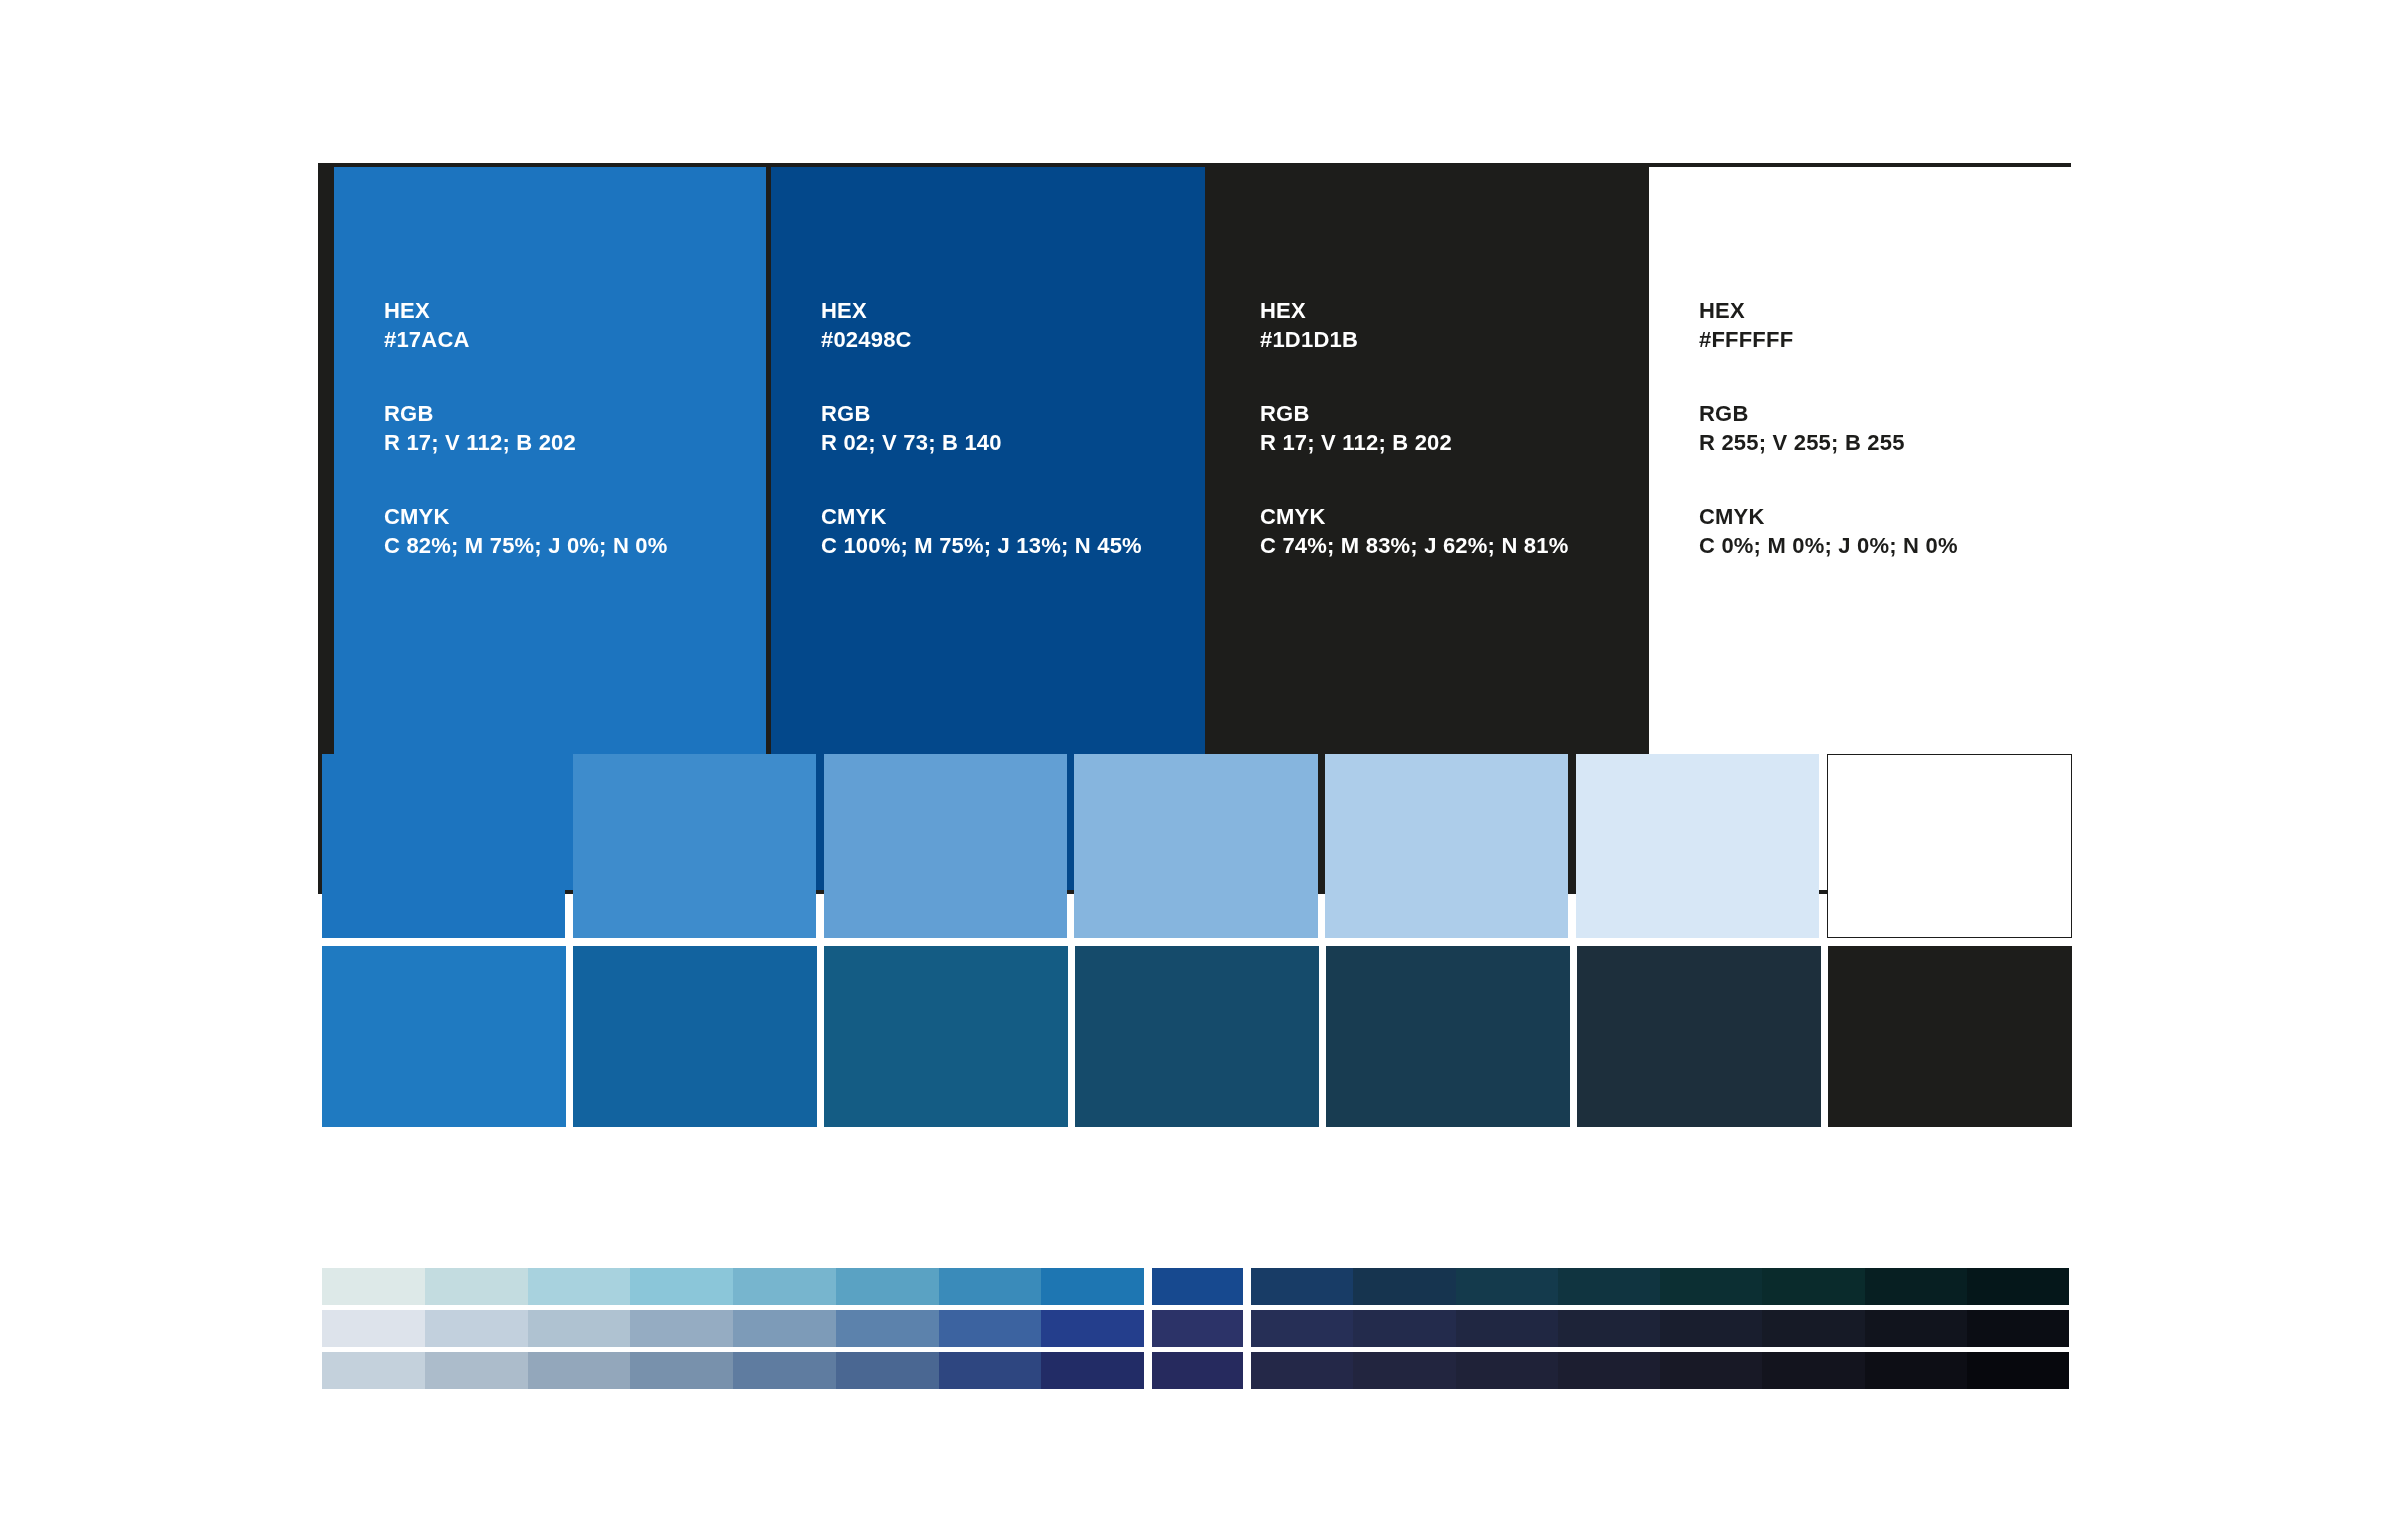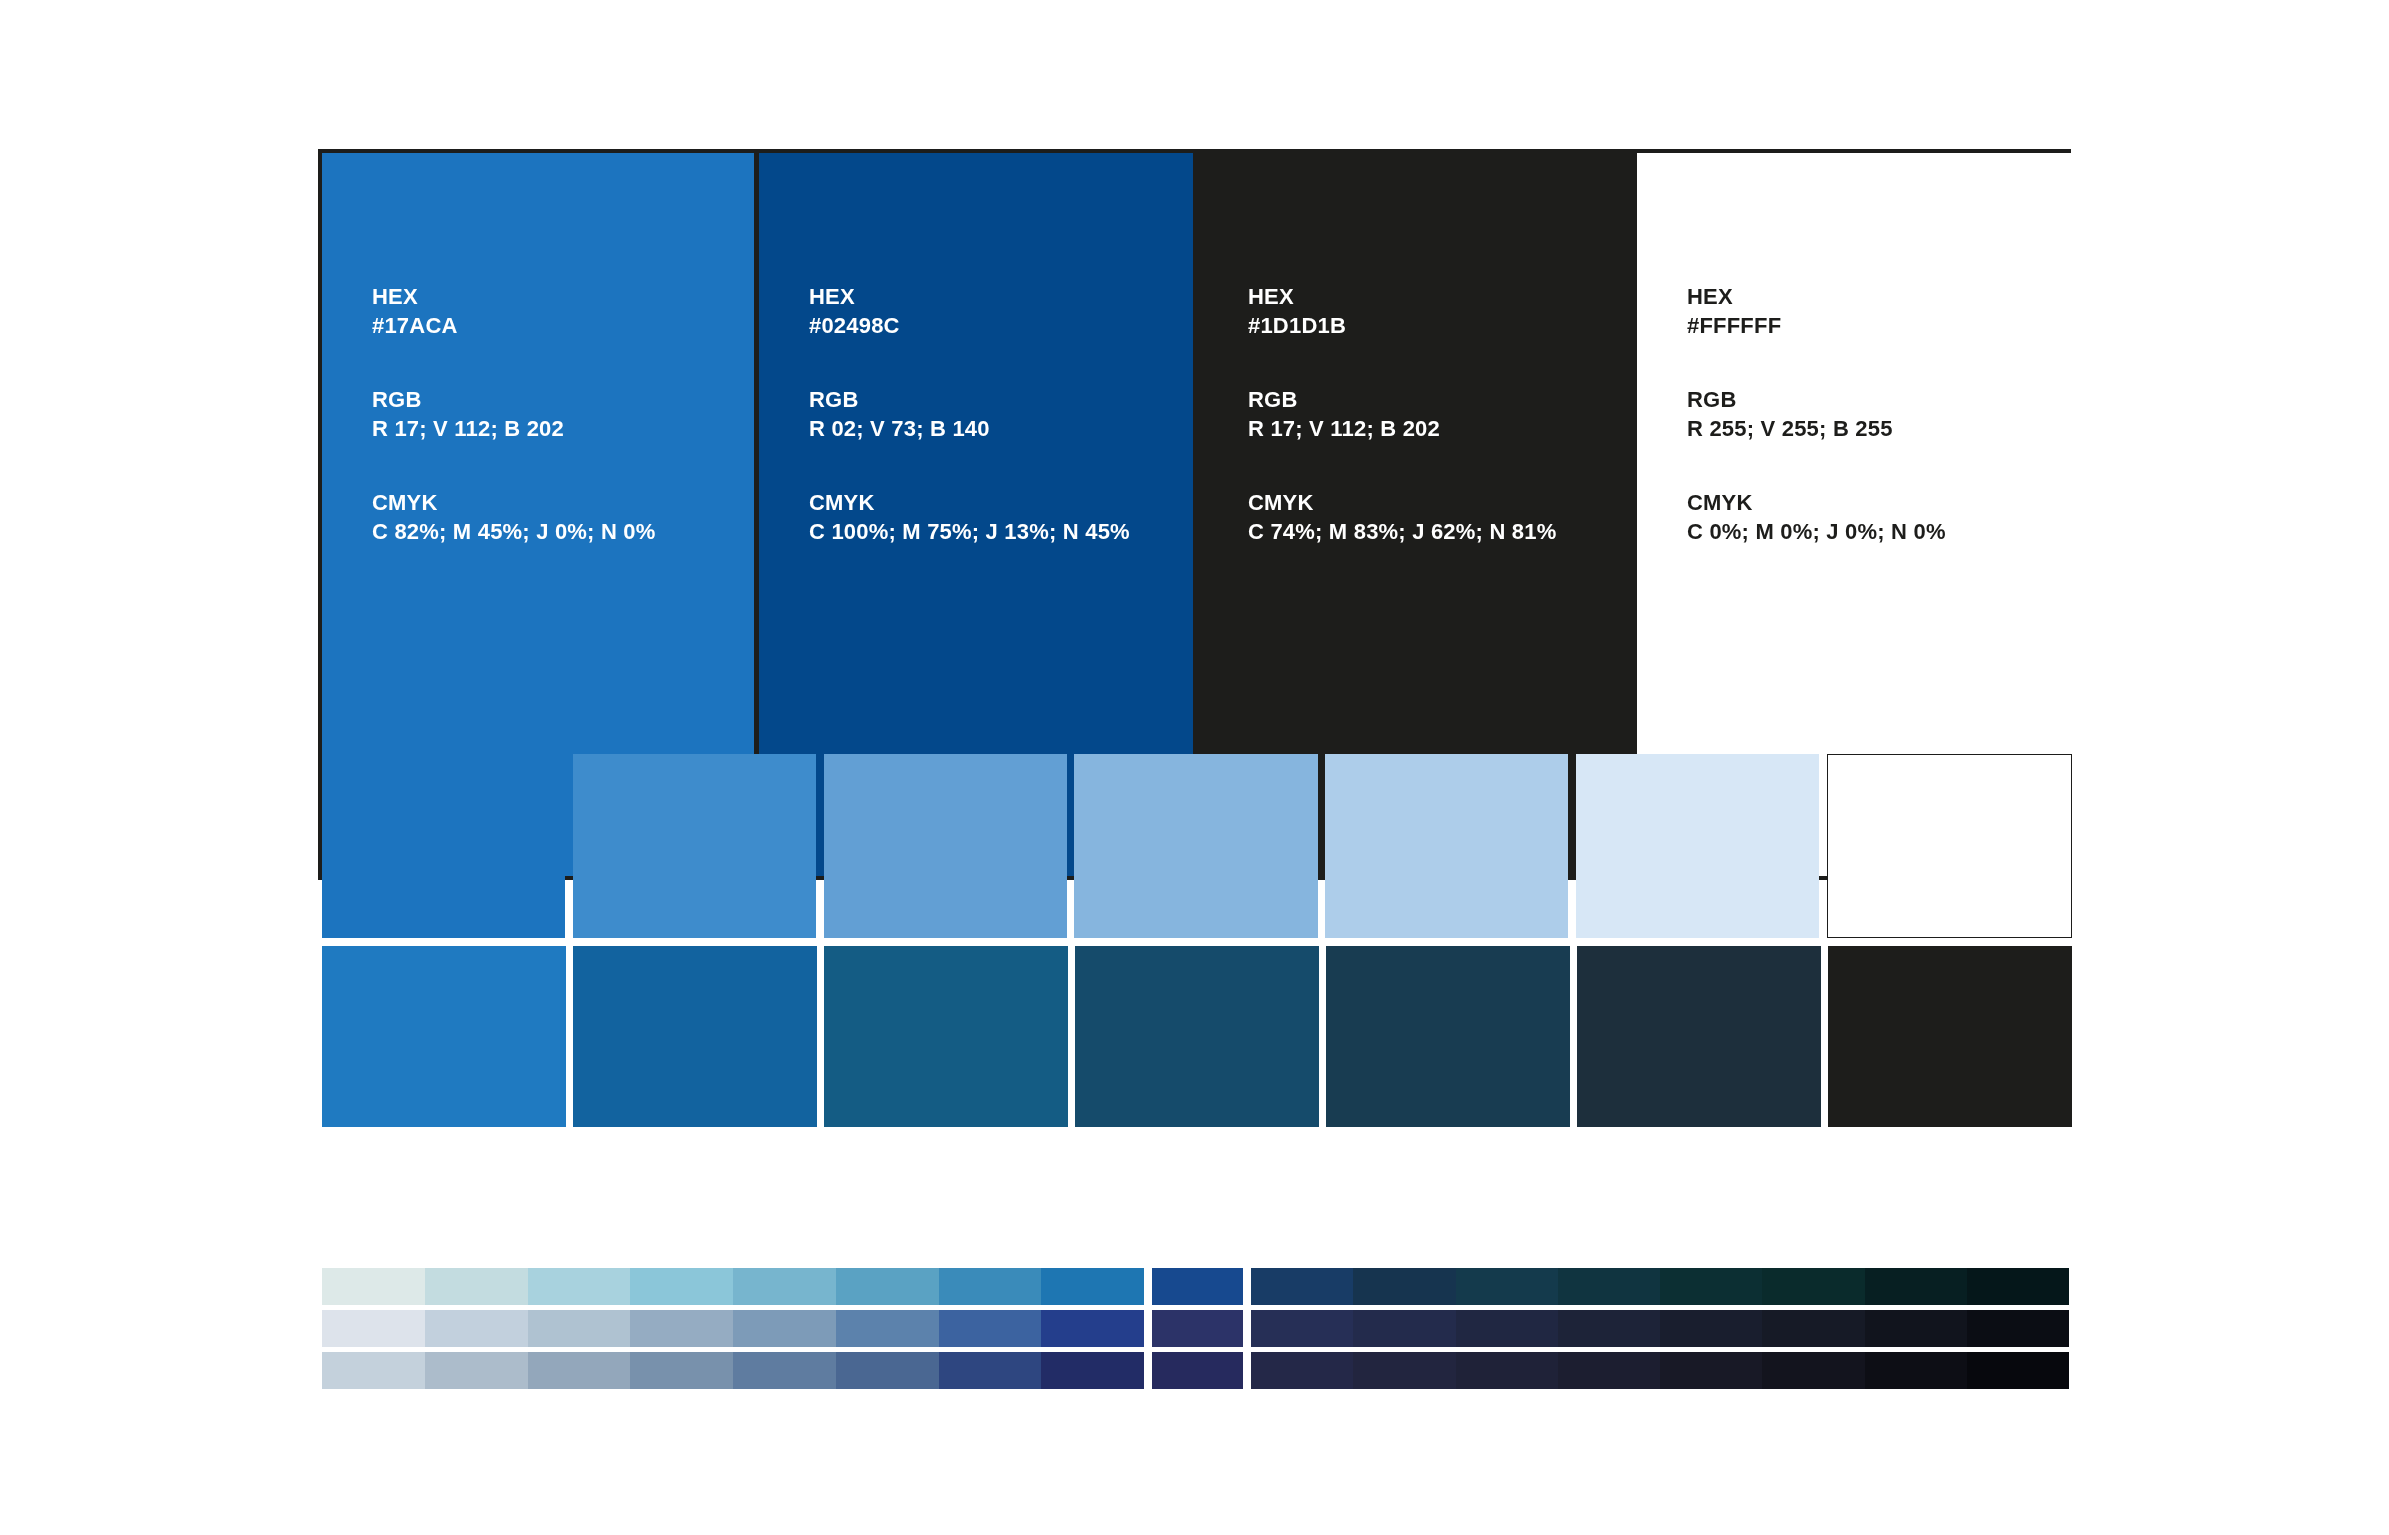--- a/index.html
+++ b/index.html
@@ -12,27 +12,28 @@
     height: 1536px;
     font-family: "Liberation Sans", sans-serif;
     overflow: hidden;
     position: relative;
   }
 
   
   #panel-block {
     position: absolute;
     left: 318px;
-    top: 149px;
+    top: 163px;
     width: 1753px;
     height: 731px;
     box-sizing: border-box;
     border: 4.4px solid #1d1d1b;
     display: flex;
     background: #1d1d1b;
+    padding-left: 12px;
   }
   .panel {
     position: relative;
     height: 100%;
     box-sizing: border-box;
     flex: 0 0 auto;
   }
   .panel-inner {
     position: absolute;
     left: 50px;
@@ -120,21 +121,21 @@
         <div class="spec-group">
           <div class="spec-label">HEX</div>
           <div class="spec-value">#17ACA</div>
         </div>
         <div class="spec-group">
           <div class="spec-label">RGB</div>
           <div class="spec-value">R 17; V 112; B 202</div>
         </div>
         <div class="spec-group">
           <div class="spec-label">CMYK</div>
-          <div class="spec-value">C 82%; M 45%;  J 0%; N 0%</div>
+          <div class="spec-value">C 82%; M 75%;  J 0%; N 0%</div>
         </div>
       </div>
     </div>
     <div class="panel" style="width: 434px; background: rgb(3, 72, 139); color: rgb(255, 255, 255); margin-right: 5px;">
       <div class="panel-inner">
         <div class="spec-group">
           <div class="spec-label">HEX</div>
           <div class="spec-value">#02498C</div>
         </div>
         <div class="spec-group">

